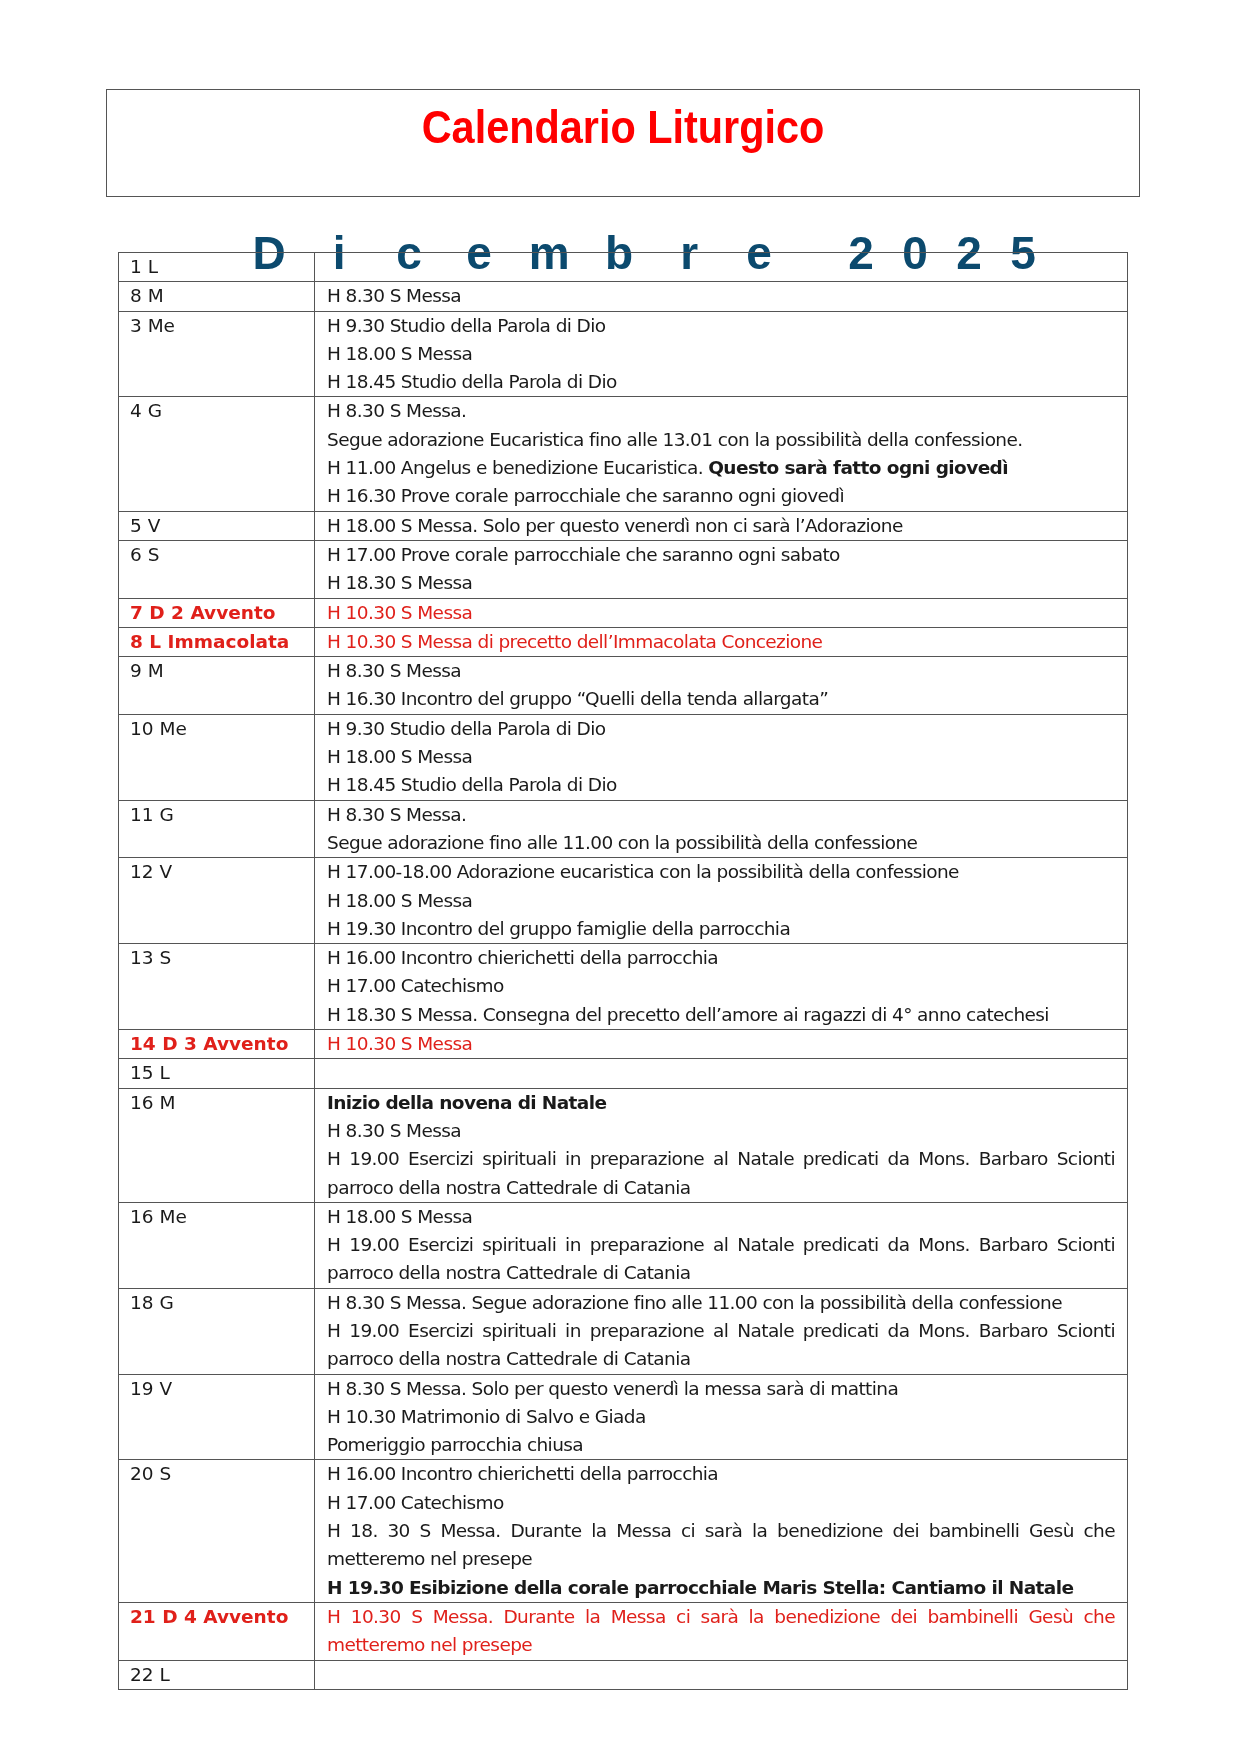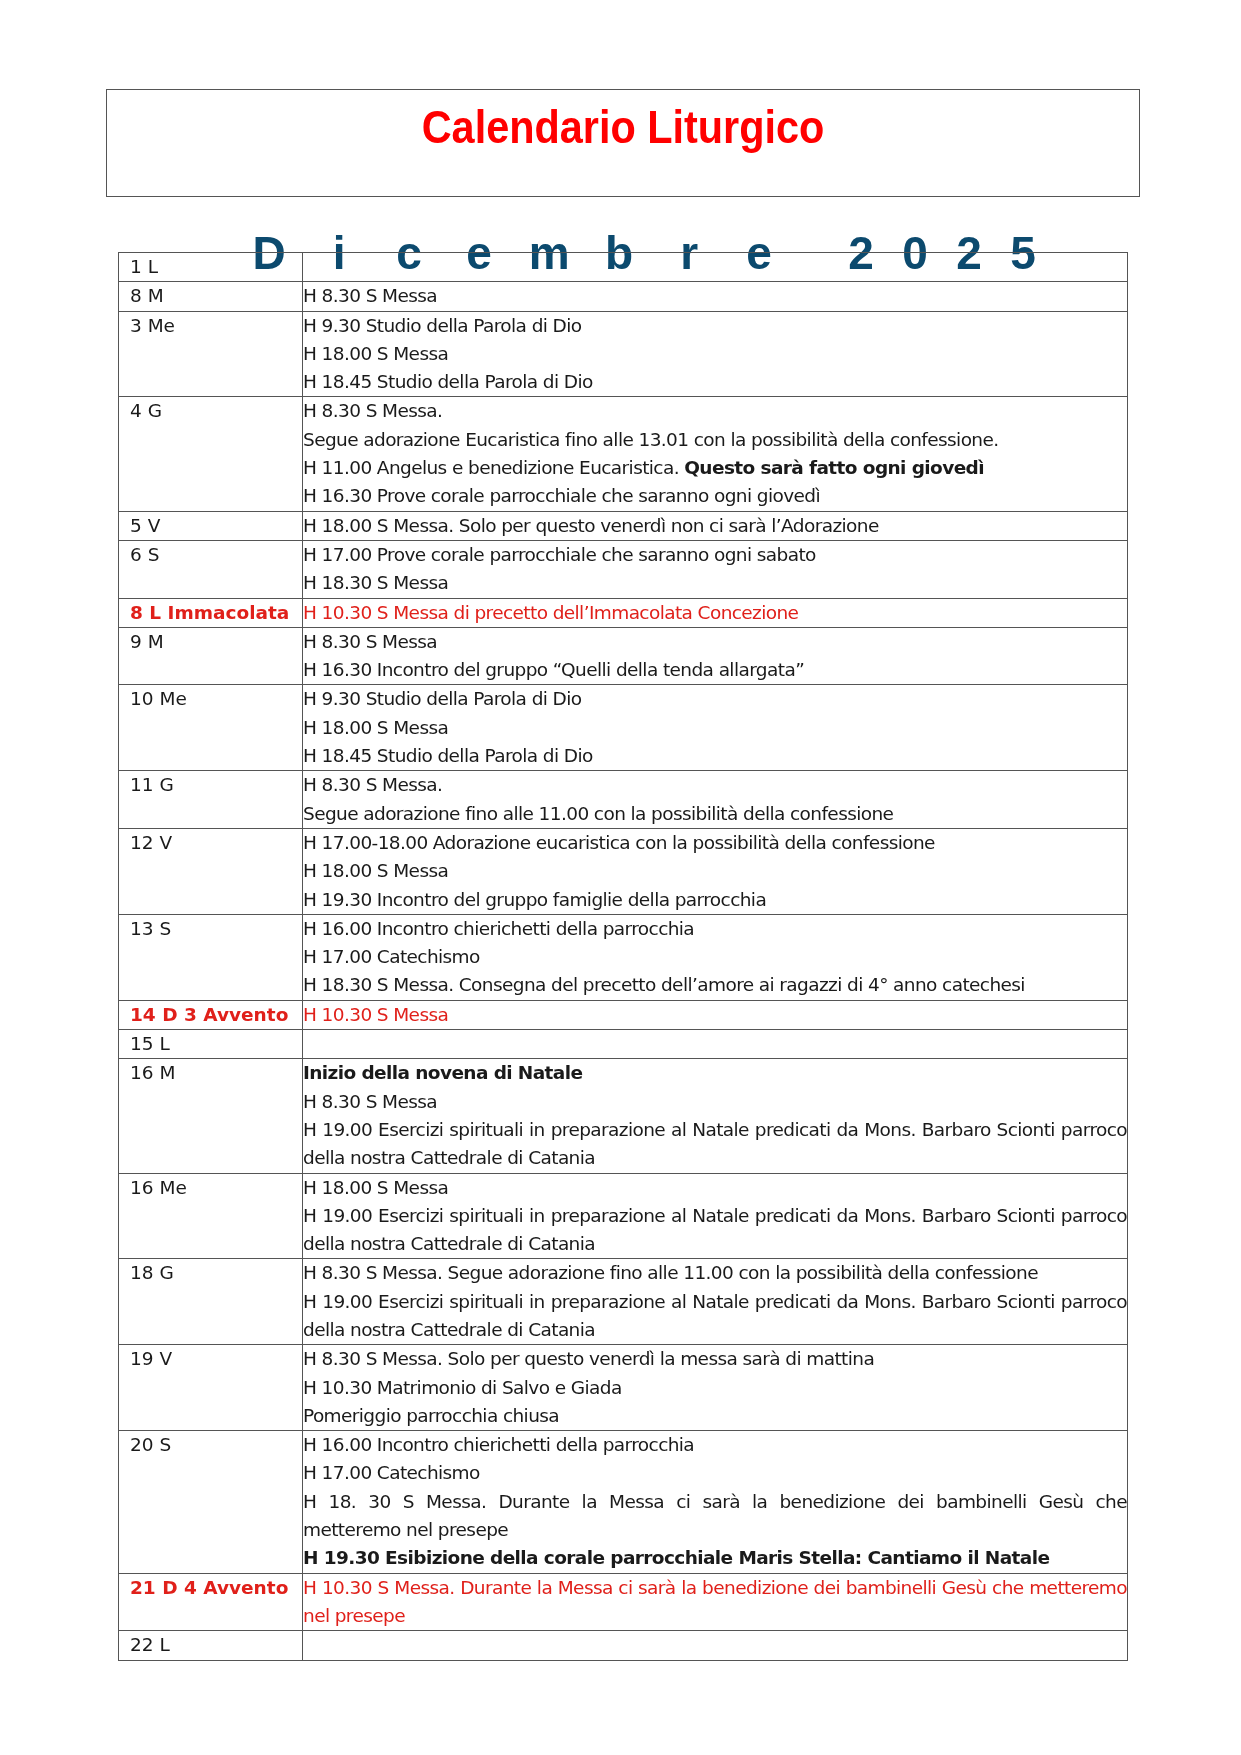--- a/index.html
+++ b/index.html
@@ -23,21 +23,21 @@
       font-size: 46px; color: #0c4a6e; white-space: pre; letter-spacing: 0px;
     }
     .subtitle span.ch { display: inline-block; text-align: center; }
     table.cal {
       position: absolute; left: 118px; top: 252px; width: 1010px;
       border-collapse: collapse; table-layout: fixed;
       font-family: "DejaVu Sans", sans-serif; font-size: 18.5px;
     }
     table.cal td {
       border: 1.5px solid #555; vertical-align: top;
-      padding: 0 0; line-height: 28.3px;
+      padding: 0 12px; line-height: 28.3px;
     }
     table.cal td.day { width: 172px; padding-left: 11px; }
     table.cal td.events { text-align: justify; }
     .line { display: block; letter-spacing: -0.6px; white-space: nowrap; }
     .line.wrap { white-space: normal; text-align: justify; }
     .red { color: #e0201a; }
     .day.red { font-weight: bold; }
     .bold { font-weight: bold; }
     .empty-row td { height: 28.3px; }
   </style>
@@ -87,20 +87,26 @@
         </td>
       </tr>
       <tr>
         <td class="day">6 S</td>
         <td class="events">
           <span class="line"><span>H 17.00 Prove corale parrocchiale che saranno ogni sabato</span></span>
           <span class="line"><span>H 18.30 S Messa</span></span>
         </td>
       </tr>
       <tr>
+        <td class="day red">7 D 2 Avvento</td>
+        <td class="events red">
+          <span class="line"><span>H 10.30 S Messa</span></span>
+        </td>
+      </tr>
+      <tr>
         <td class="day red">8 L Immacolata</td>
         <td class="events red">
           <span class="line"><span>H 10.30 S Messa di precetto dell’Immacolata Concezione</span></span>
         </td>
       </tr>
       <tr>
         <td class="day">9 M</td>
         <td class="events">
           <span class="line"><span>H 8.30 S Messa</span></span>
           <span class="line"><span>H 16.30 Incontro del gruppo “Quelli della tenda allargata”</span></span>

